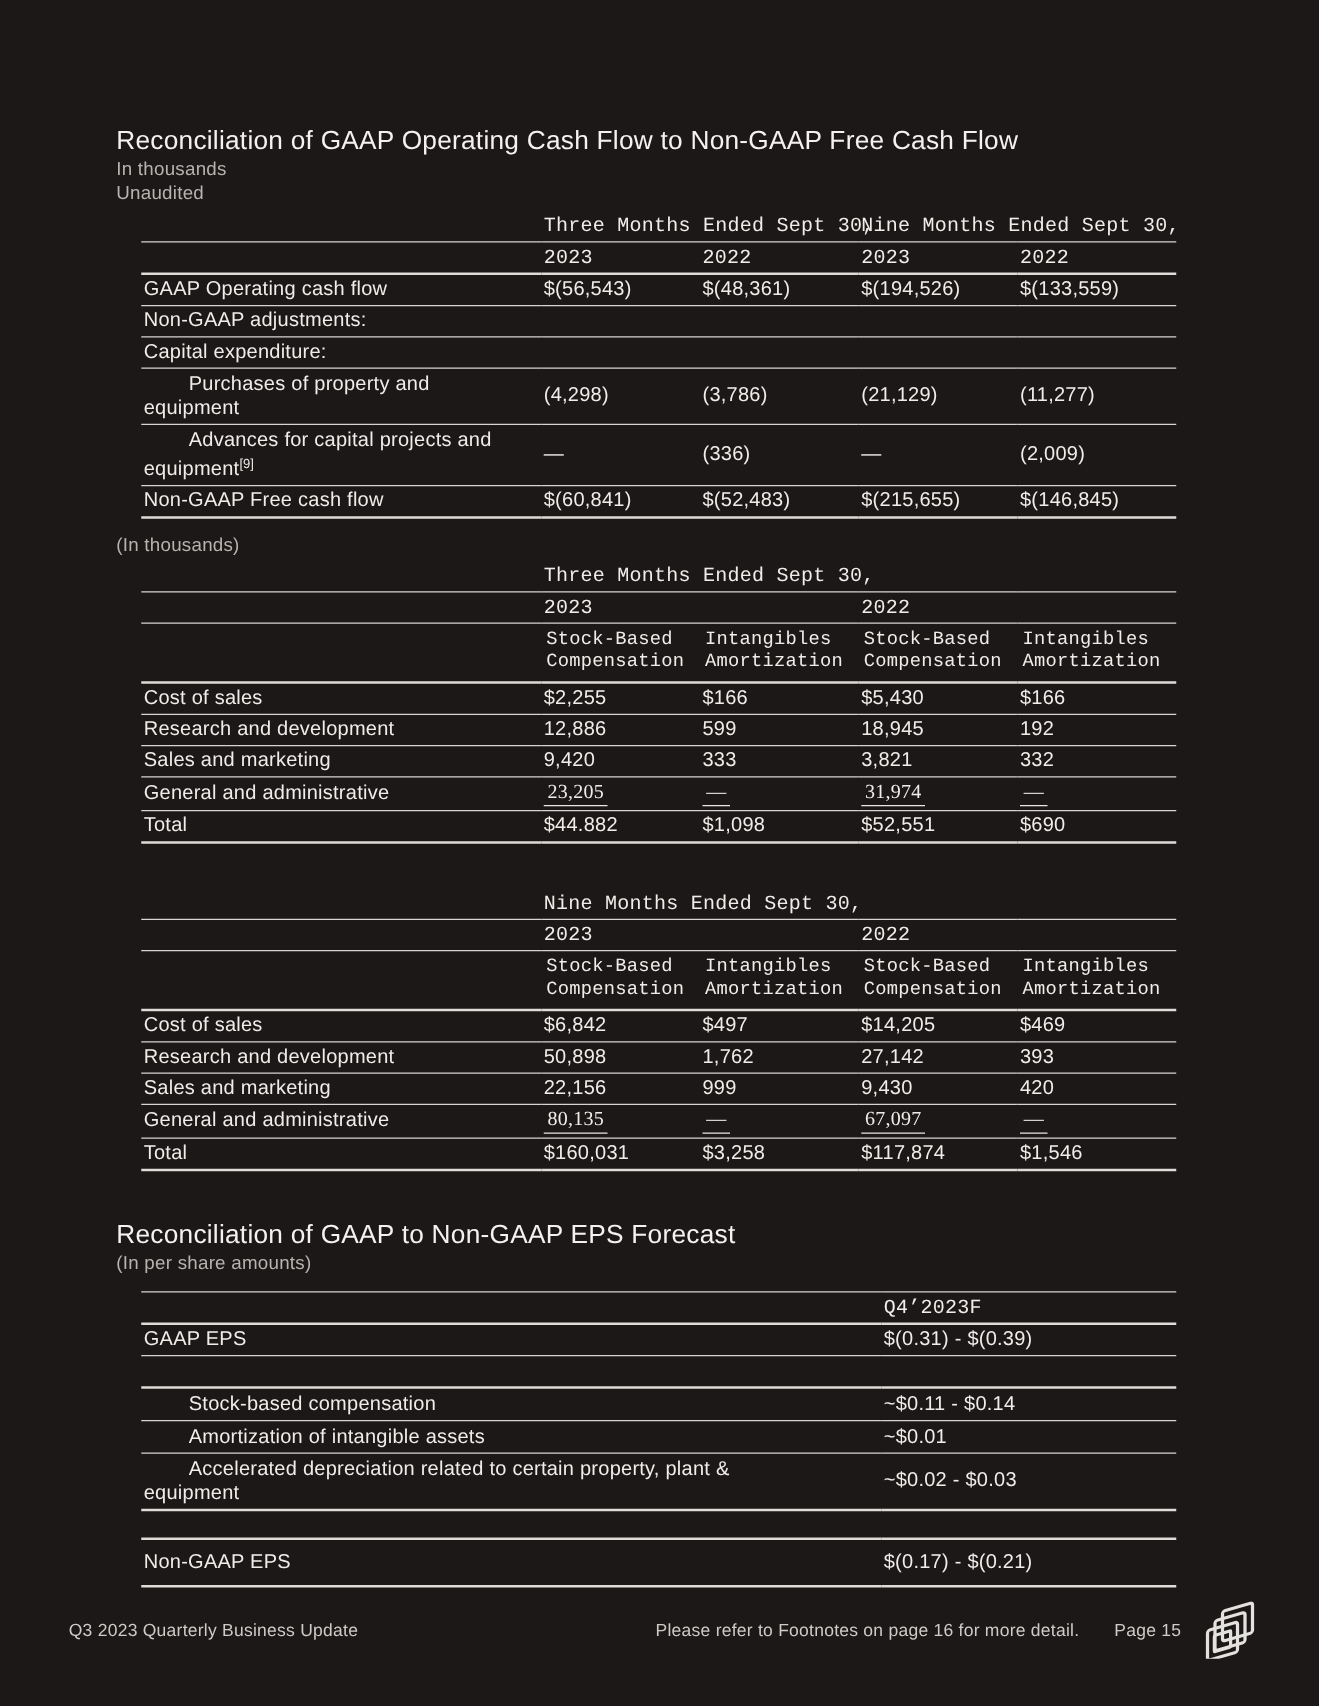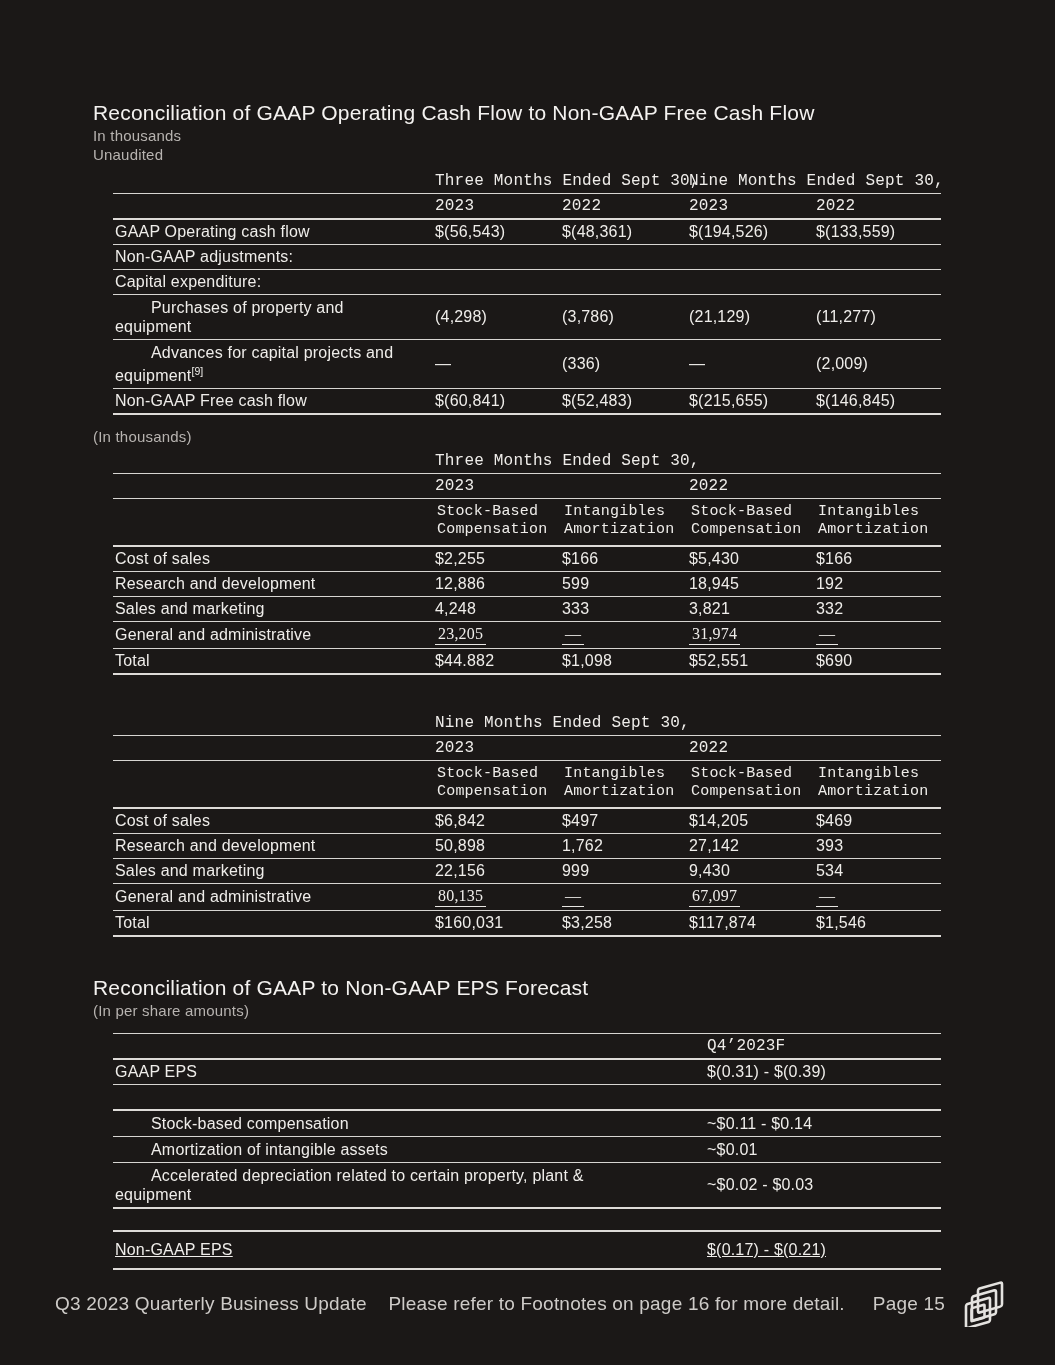--- a/index.html
+++ b/index.html
@@ -36,24 +36,24 @@
   sup.fn{font-size:10.5px;letter-spacing:0;}
   .ul{display:inline-block;border-bottom:1.5px solid #e9e7e4;padding:0 3px 1px;font-family:Liberation Serif, serif;}
   .col-l{width:320px;} .col-n{width:127px;}
   .col-l3{width:592px;} .col-n3{width:236px;}
   .t-fcf{margin-top:5px;}
   .t-sbc-a{margin-top:3px;}
   .t-sbc-b{margin-top:36px;}
   .t-eps-a{margin-top:13px;border-top:1px solid var(--line);}
   .t-eps-b{margin-top:24px;border-top:2px solid var(--line2);}
   .t-eps-c{margin-top:21px;border-top:2px solid var(--line2);}
-  .t-eps-c td{padding-top:9px;padding-bottom:9px;text-decoration:underline;}
+  .t-eps-c td{padding-top:9px;padding-bottom:9px;}
   .footer{
     position:absolute;left:55px;right:49px;top:1280px;height:48px;
-    display:flex;align-items:center;font-size:19px;color:#cecbc8;
+    display:flex;align-items:center;font-size:14px;color:#cecbc8;
   }
   .f-left{margin-right:auto;}
   .f-page{margin-left:28px;white-space:nowrap;}
   .logo{margin-left:19px;display:flex;align-items:center;}
   #sec1{top:100px;}
   #sec2{top:427px;}
   #sec3{top:975px;}
 </style>
 </head>
 <body>
@@ -179,21 +179,21 @@
         </tr>
         <tr class="rule">
           <td class="lblcell">Research and development</td>
           <td class="num">12,886</td>
           <td class="num">599</td>
           <td class="num">18,945</td>
           <td class="num">192</td>
         </tr>
         <tr class="rule">
           <td class="lblcell">Sales and marketing</td>
-          <td class="num">4,248</td>
+          <td class="num">9,420</td>
           <td class="num">333</td>
           <td class="num">3,821</td>
           <td class="num">332</td>
         </tr>
         <tr class="rule">
           <td class="lblcell">General and administrative</td>
           <td class="num"><span class="ul">23,205</span></td>
           <td class="num"><span class="ul">—</span></td>
           <td class="num"><span class="ul">31,974</span></td>
           <td class="num"><span class="ul">—</span></td>
@@ -247,21 +247,21 @@
           <td class="num">50,898</td>
           <td class="num">1,762</td>
           <td class="num">27,142</td>
           <td class="num">393</td>
         </tr>
         <tr class="rule">
           <td class="lblcell">Sales and marketing</td>
           <td class="num">22,156</td>
           <td class="num">999</td>
           <td class="num">9,430</td>
-          <td class="num">534</td>
+          <td class="num">420</td>
         </tr>
         <tr class="rule">
           <td class="lblcell">General and administrative</td>
           <td class="num"><span class="ul">80,135</span></td>
           <td class="num"><span class="ul">—</span></td>
           <td class="num"><span class="ul">67,097</span></td>
           <td class="num"><span class="ul">—</span></td>
         </tr>
         <tr class="rule2">
           <td class="lblcell">Total</td>

